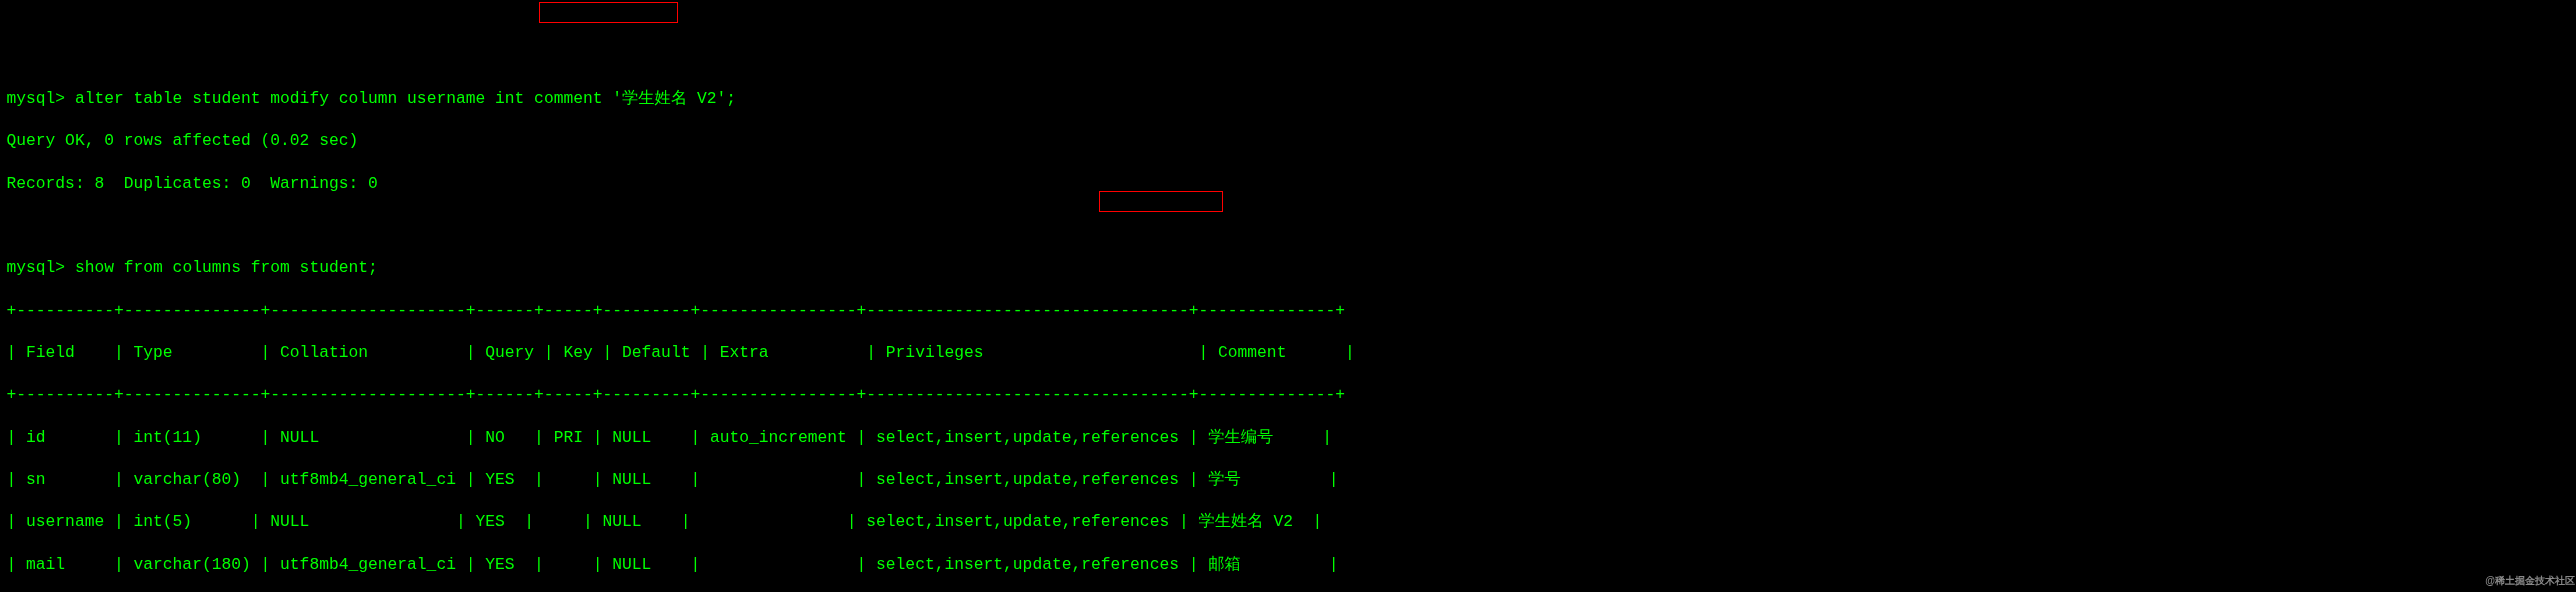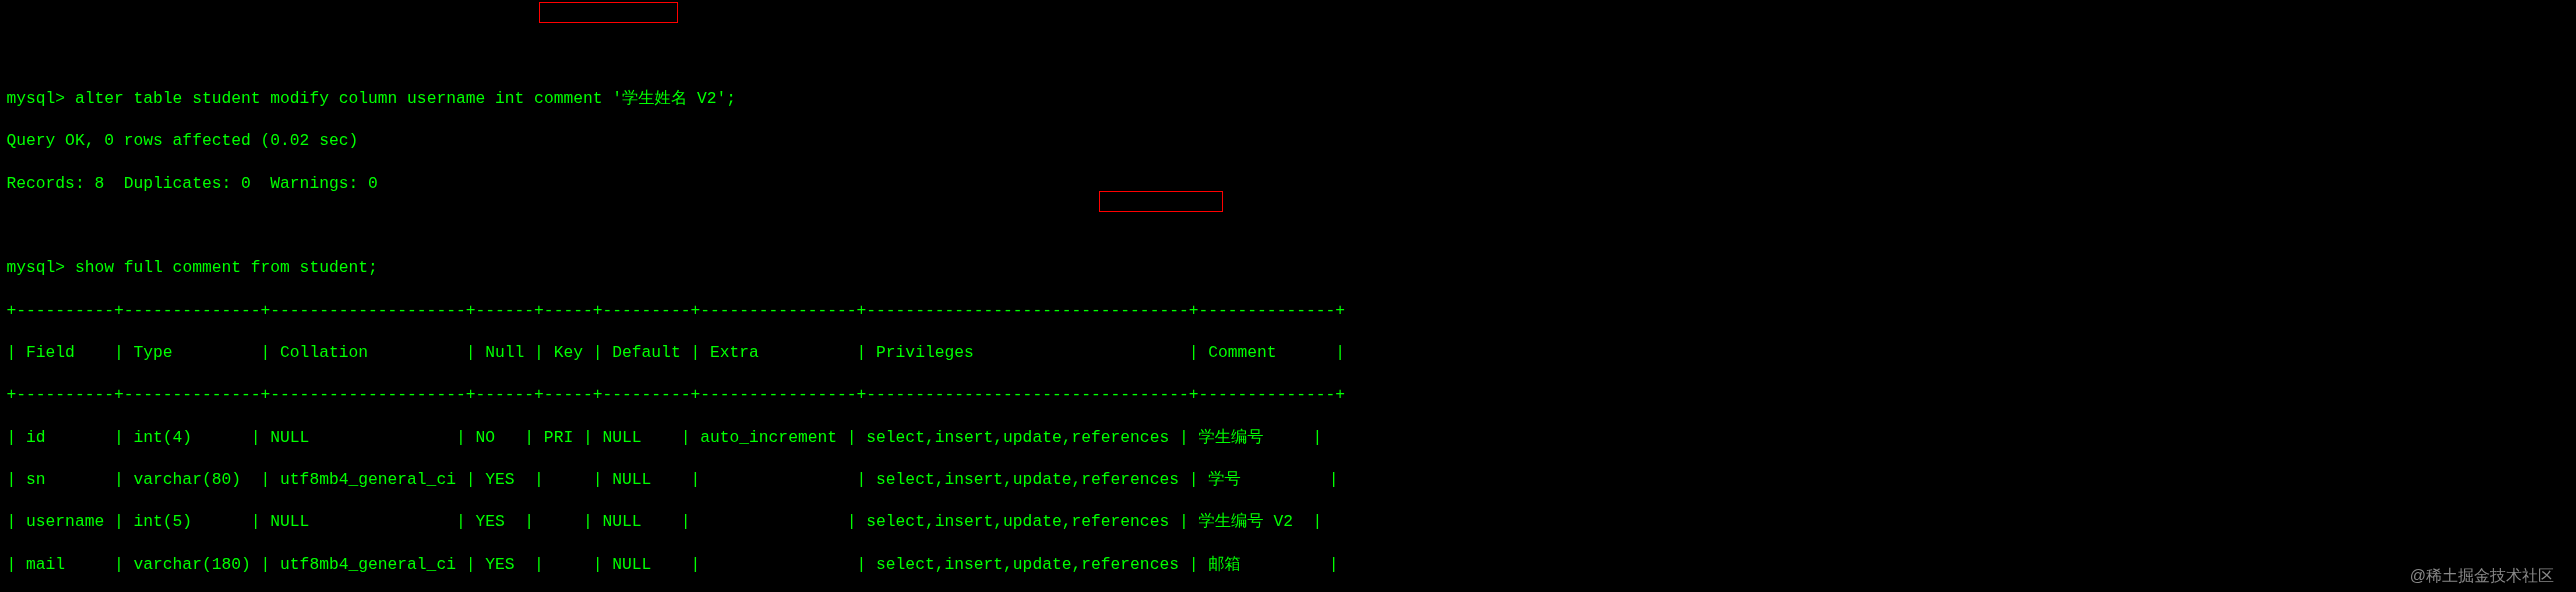--- a/index.html
+++ b/index.html
@@ -23,42 +23,43 @@
     .terminal-line {
       white-space: pre;
     }
     .highlight-box {
       border: 1.6px solid #ff0000;
       position: absolute;
     }
     .watermark {
       position: absolute;
       bottom: 4.9px;
-      right: 22px;
+      right: 1px;
       color: #888;
-      font-size: 16px;
+      font-size: 10px;
       font-family: sans-serif;
+      font-weight: bold;
     }
   </style>
 </head>
 <body>
 
 
 
 <div class="terminal-line"><span>mysql&gt;</span> <span>alter table student modify column username int comment </span><span class="hl1">'学生姓名 V2'</span><span>;</span></div>
 <div class="terminal-line">Query OK, 0 rows affected (0.02 sec)</div>
 <div class="terminal-line">Records: 8  Duplicates: 0  Warnings: 0</div>
 <div class="terminal-line"> </div>
-<div class="terminal-line"><span>mysql&gt;</span> <span>show full comment from student;</span></div>
+<div class="terminal-line"><span>mysql&gt;</span> <span>show from columns from student;</span></div>
 <div class="terminal-line">+----------+--------------+--------------------+------+-----+---------+----------------+---------------------------------+--------------+</div>
-<div class="terminal-line">| Field    | Type         | Collation          | Null | Key | Default | Extra          | Privileges                      | Comment      |</div>
+<div class="terminal-line">| Field    | Type         | Collation          | Query | Key | Default | Extra          | Privileges                      | Comment      |</div>
 <div class="terminal-line">+----------+--------------+--------------------+------+-----+---------+----------------+---------------------------------+--------------+</div>
-<div class="terminal-line">| id       | int(4)      | NULL               | NO   | PRI | NULL    | auto_increment | select,insert,update,references | 学生编号     |</div>
+<div class="terminal-line">| id       | int(11)      | NULL               | NO   | PRI | NULL    | auto_increment | select,insert,update,references | 学生编号     |</div>
 <div class="terminal-line">| sn       | varchar(80)  | utf8mb4_general_ci | YES  |     | NULL    |                | select,insert,update,references | 学号         |</div>
-<div class="terminal-line"><span>| username | int(5)      | NULL               | YES  |     | NULL    |                | select,insert,update,references | </span><span class="hl2">学生编号 V2</span><span>  |</span></div>
+<div class="terminal-line"><span>| username | int(5)      | NULL               | YES  |     | NULL    |                | select,insert,update,references | </span><span class="hl2">学生姓名 V2</span><span>  |</span></div>
 <div class="terminal-line">| mail     | varchar(180) | utf8mb4_general_ci | YES  |     | NULL    |                | select,insert,update,references | 邮箱         |</div>
 
 
 
 
 
 <div class="highlight-box" style="top:1.6px; left:539px; width:139px; height:21px;"></div>
 <div class="highlight-box" style="top:191px; left:1099px; width:124px; height:21px;"></div>
 
 <div class="watermark">@稀土掘金技术社区</div>

